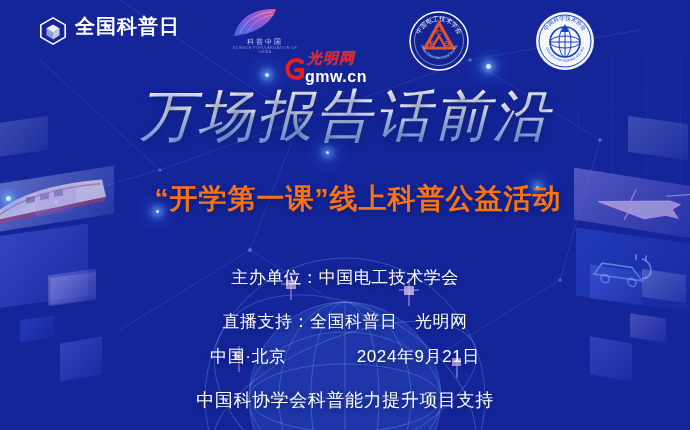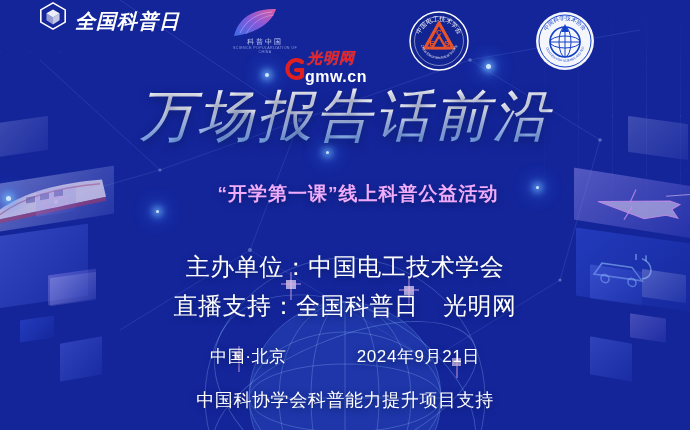--- a/index.html
+++ b/index.html
@@ -60,21 +60,21 @@
   .sat{stroke:rgba(215,170,230,.65);stroke-width:1.4;}
   .satb{fill:rgba(225,205,240,.75);}
 
   
   .dot{position:absolute;border-radius:50%;background:#cfe6ff;
        box-shadow:0 0 7px 3px rgba(120,190,255,.85),0 0 16px 7px rgba(60,130,255,.45);}
 
   
   .toprow{position:absolute;top:0;left:0;right:0;height:84px;}
 
-  .logo-kpr{position:absolute;left:38px;top:1px;display:flex;align-items:flex-end;gap:7px;font-style:italic;}
+  .logo-kpr{position:absolute;left:38px;top:16px;display:flex;align-items:flex-start;gap:7px;}
   .cube{width:30px;height:30px;}
   .kpr-txt{color:#fff;font-size:20px;font-weight:bold;letter-spacing:1px;line-height:1;white-space:nowrap;}
 
   .logo-kpzg{position:absolute;left:228px;top:6px;width:74px;height:40px;}
   .kpzg-txt{position:absolute;left:0;bottom:-1px;width:74px;text-align:center;color:#dfe7ff;
             font-size:7px;letter-spacing:2px;opacity:.85;}
   .kpzg-txt2{position:absolute;left:0;bottom:-8px;width:74px;text-align:center;color:#b9c6f5;
              font-size:3.6px;letter-spacing:.4px;opacity:.7;}
 
   .logo-gmw{position:absolute;left:285px;top:10px;width:78px;height:34px;margin-top:40px;}
@@ -99,27 +99,27 @@
     position:absolute;top:88px;left:0;right:0;text-align:center;
     font-size:56px;font-weight:normal;font-style:italic;letter-spacing:3px;line-height:1;
     background:linear-gradient(180deg,#ffffff 0%,#ffffff 42%,#c9ddff 62%,#7fb0f5 100%);
     -webkit-background-clip:text;background-clip:text;color:transparent;
     text-shadow:0 3px 10px rgba(8,25,90,.75);
     white-space:nowrap;
   }
 
   .subtitle{
     position:absolute;top:183px;left:0;right:0;text-align:center;
-    font-size:19px;font-weight:bold;color:#f0abfc;letter-spacing:1px;line-height:1.15;
+    font-size:28px;font-weight:bold;color:#f97316;letter-spacing:1px;line-height:1.15;
     text-shadow:0 2px 7px rgba(8,25,90,.8);white-space:nowrap;padding-left:26px;
   }
 
   .orgblock{position:absolute;top:248px;left:0;right:0;text-align:center;}
-  .orgline{font-size:24px;color:#ffffff;line-height:1.62;letter-spacing:.5px;
-           text-shadow:0 2px 6px rgba(8,25,90,.8);white-space:nowrap;}
+  .orgline{font-size:17px;color:#ffffff;line-height:1.62;letter-spacing:.5px;
+           text-shadow:0 2px 6px rgba(8,25,90,.8);white-space:nowrap;margin-top:16px;}
 
   .placedate{position:absolute;top:348px;left:0;right:0;
              display:flex;justify-content:center;align-items:center;gap:70px;}
   .pd{font-size:17px;color:#ffffff;letter-spacing:.6px;line-height:1;
       text-shadow:0 2px 6px rgba(8,25,90,.8);white-space:nowrap;}
 
   .support{position:absolute;top:391px;left:0;right:0;text-align:center;
            font-size:18px;color:#ffffff;letter-spacing:.6px;line-height:1;
            text-shadow:0 2px 6px rgba(8,25,90,.8);white-space:nowrap;}
 </style>

